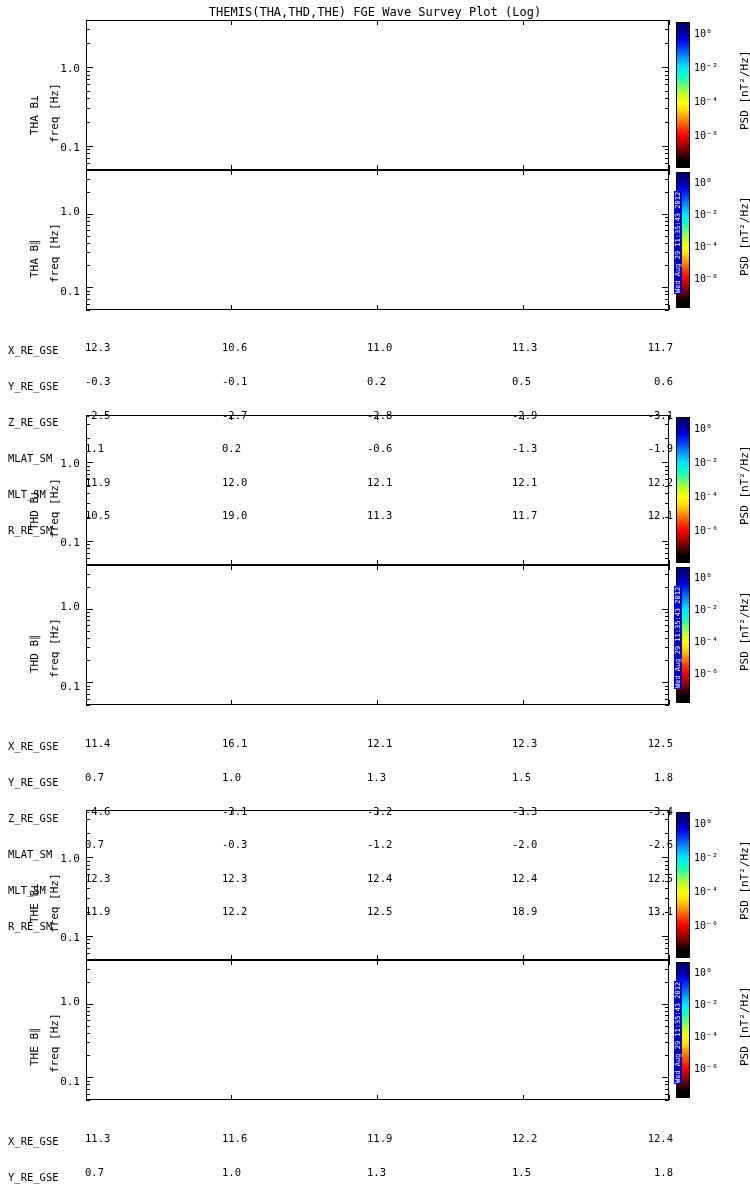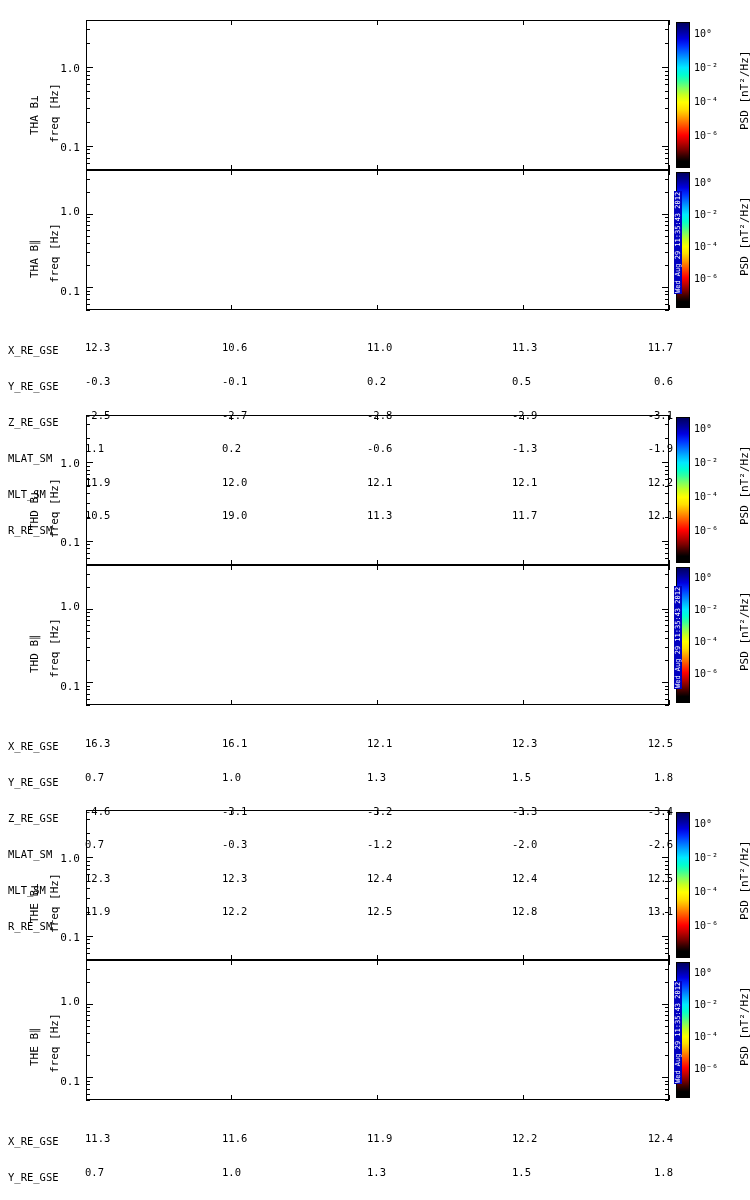--- a/index.html
+++ b/index.html
@@ -15,20 +15,21 @@
   .cbarlabel{position:absolute;font-size:11px;font-family:"DejaVu Sans Mono",monospace;transform:rotate(-90deg);transform-origin:left top;white-space:nowrap;}
   .datestamp{position:absolute;font-size:7px;font-family:"DejaVu Sans Mono",monospace;transform:rotate(-90deg);transform-origin:left top;white-space:nowrap;color:#ffffff;background:#0000c0;padding:0 1px;}
   .axlabel{position:absolute;font-size:10.5px;font-family:"DejaVu Sans Mono",monospace;white-space:pre;}
   .axcol{position:absolute;font-size:10.5px;font-family:"DejaVu Sans Mono",monospace;white-space:pre;line-height:11.2px;}
 </style>
 </head>
 <body>
 
 <div class="root">
 
+  <div class="title">THEMIS(THA,THD,THE)  FGE Wave Survey Plot (Log)</div>
 
   <div class="panel" style="left:86px;top:20px;width:583px;height:150px;"></div>
   <div class="ylab" style="left:28px;top:135px;">THA B⊥</div>
   <div class="ylab" style="left:48px;top:143px;">freq [Hz]</div>
   <div class="ytick" style="left:52px;top:62px;width:28px;">1.0</div>
   <div class="ytick" style="left:52px;top:141px;width:28px;">0.1</div>
 
   <div class="panel" style="left:86px;top:170px;width:583px;height:140px;"></div>
   <div class="ylab" style="left:28px;top:278px;">THA B∥</div>
   <div class="ylab" style="left:48px;top:283px;">freq [Hz]</div>
@@ -155,21 +156,21 @@
 
   <div class="axlabel" style="left:8px;top:716px;">
     <div>X_RE_GSE</div>
     <div>Y_RE_GSE</div>
     <div>Z_RE_GSE</div>
     <div>MLAT_SM</div>
     <div>MLT_SM</div>
     <div>R_RE_SM</div>
   </div>
   <div class="axcol" style="left:85px;top:716px;">
-    <div>16.3</div>
+    <div>11.4</div>
     <div>0.7</div>
     <div>-4.6</div>
     <div>0.7</div>
     <div>12.3</div>
     <div>11.9</div>
   </div>
   <div class="axcol" style="left:222px;top:716px;">
     <div>16.1</div>
     <div>1.0</div>
     <div>-3.1</div>
@@ -184,21 +185,21 @@
     <div>-1.2</div>
     <div>12.4</div>
     <div>12.5</div>
   </div>
   <div class="axcol" style="left:512px;top:716px;">
     <div>12.3</div>
     <div>1.5</div>
     <div>-3.3</div>
     <div>-2.0</div>
     <div>12.4</div>
-    <div>12.8</div>
+    <div>18.9</div>
   </div>
   <div class="axcol" style="left:645px;top:716px;text-align:right;width:28px;">
     <div>12.5</div>
     <div>1.8</div>
     <div>-3.4</div>
     <div>-2.6</div>
     <div>12.5</div>
     <div>13.1</div>
   </div>
 

